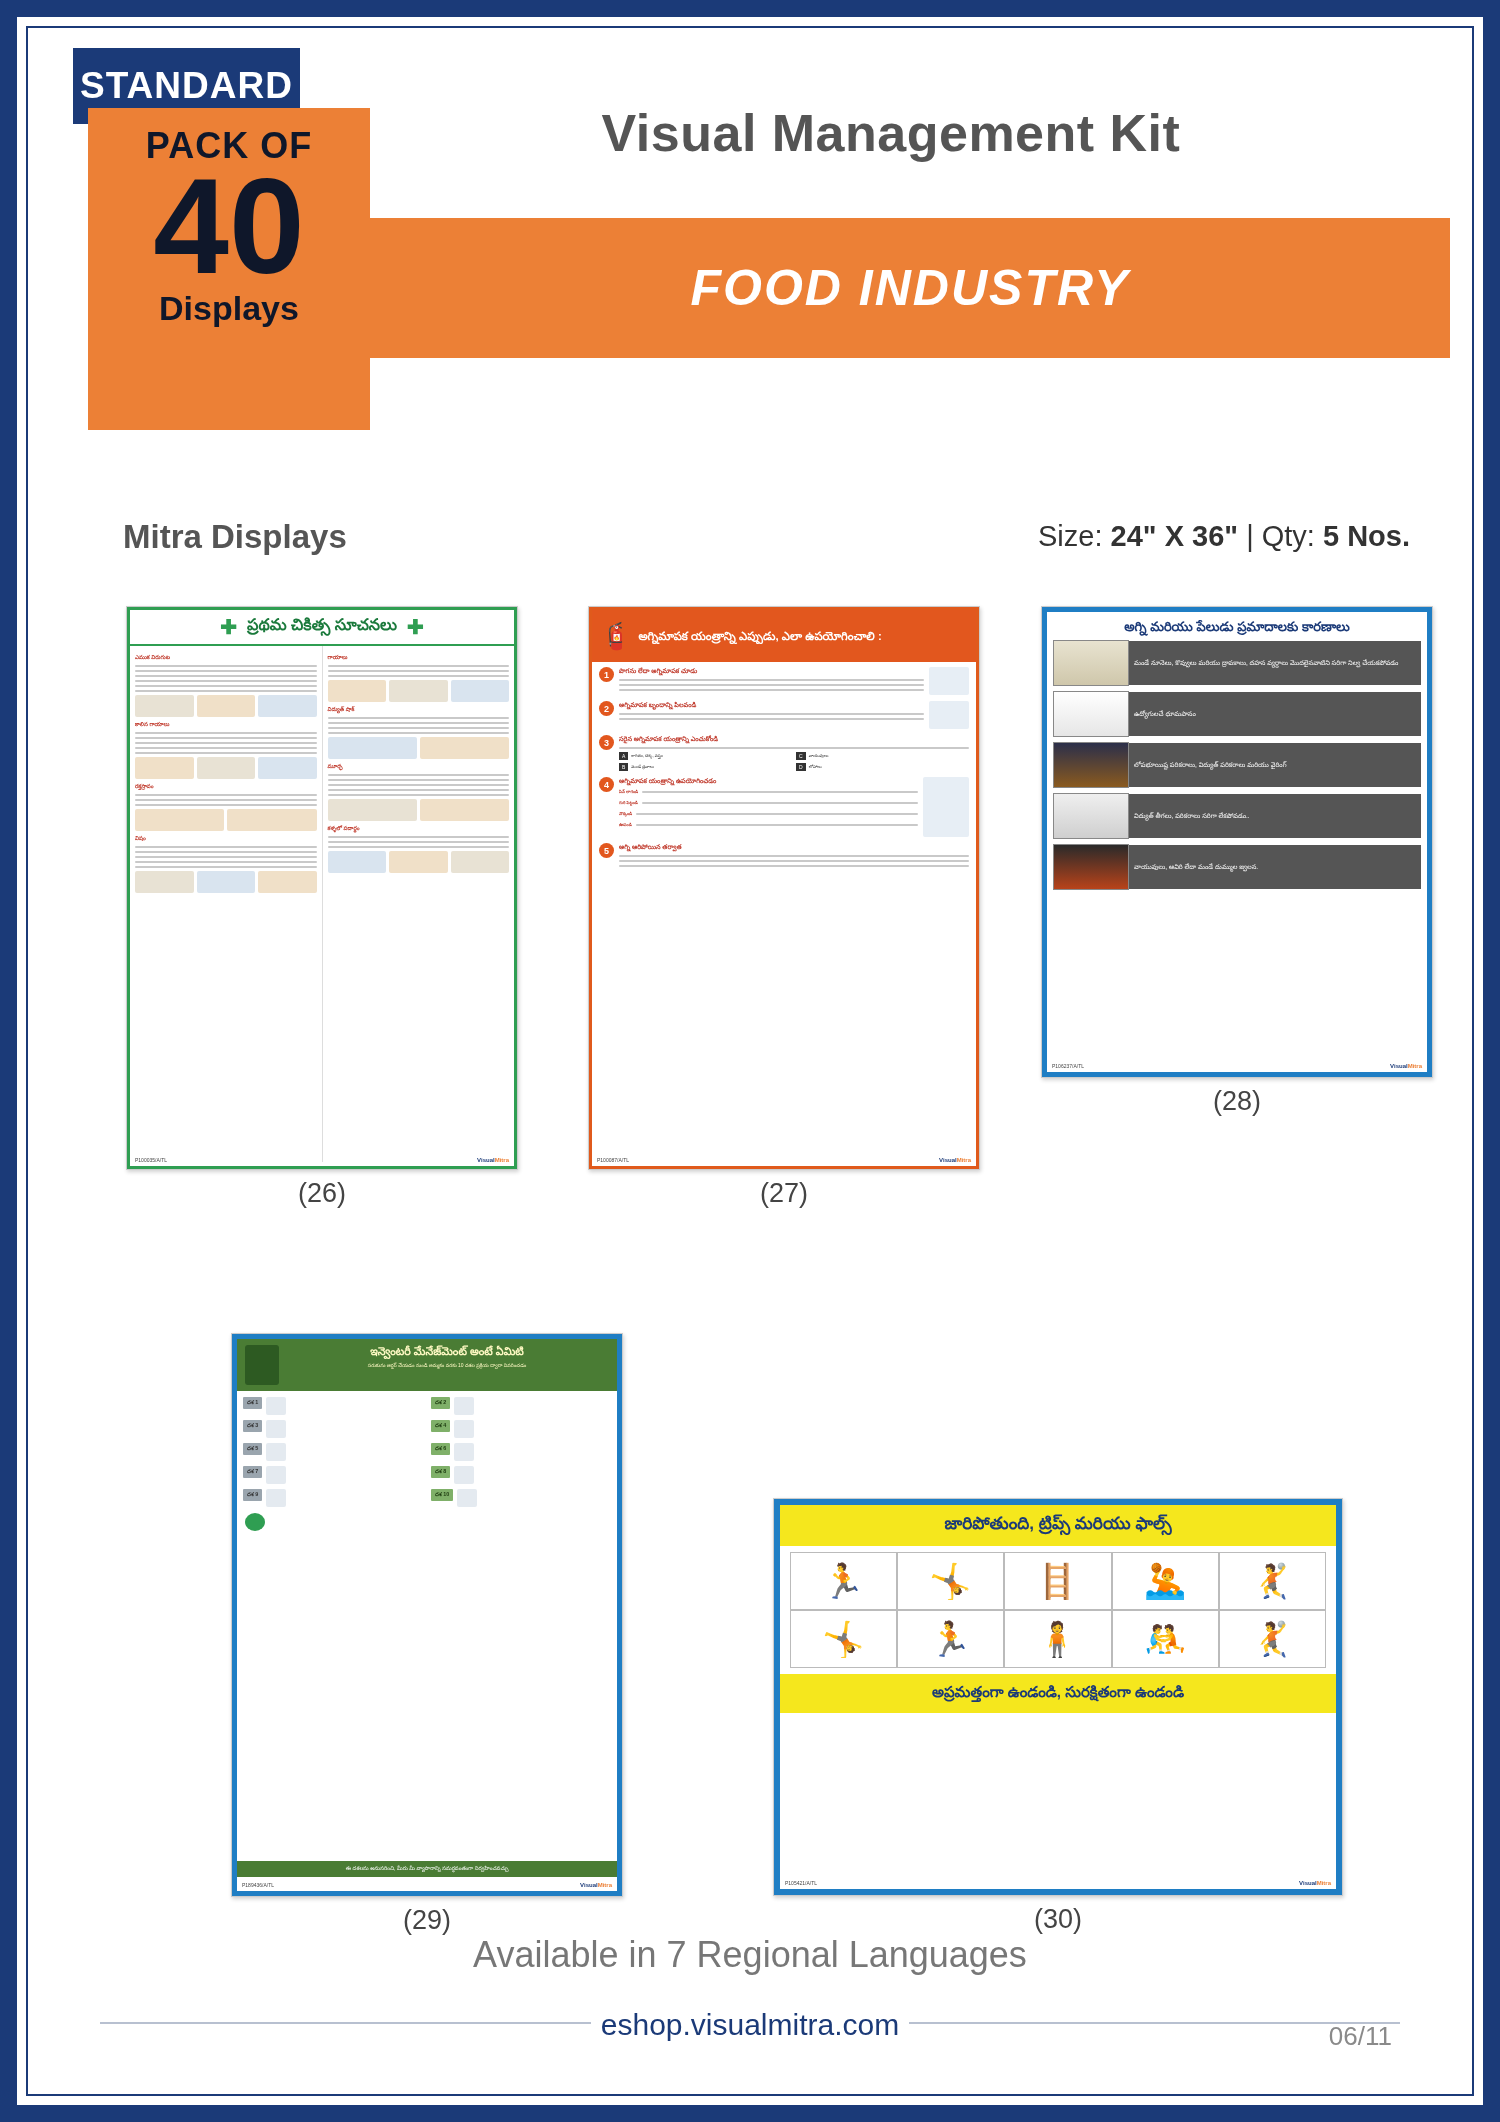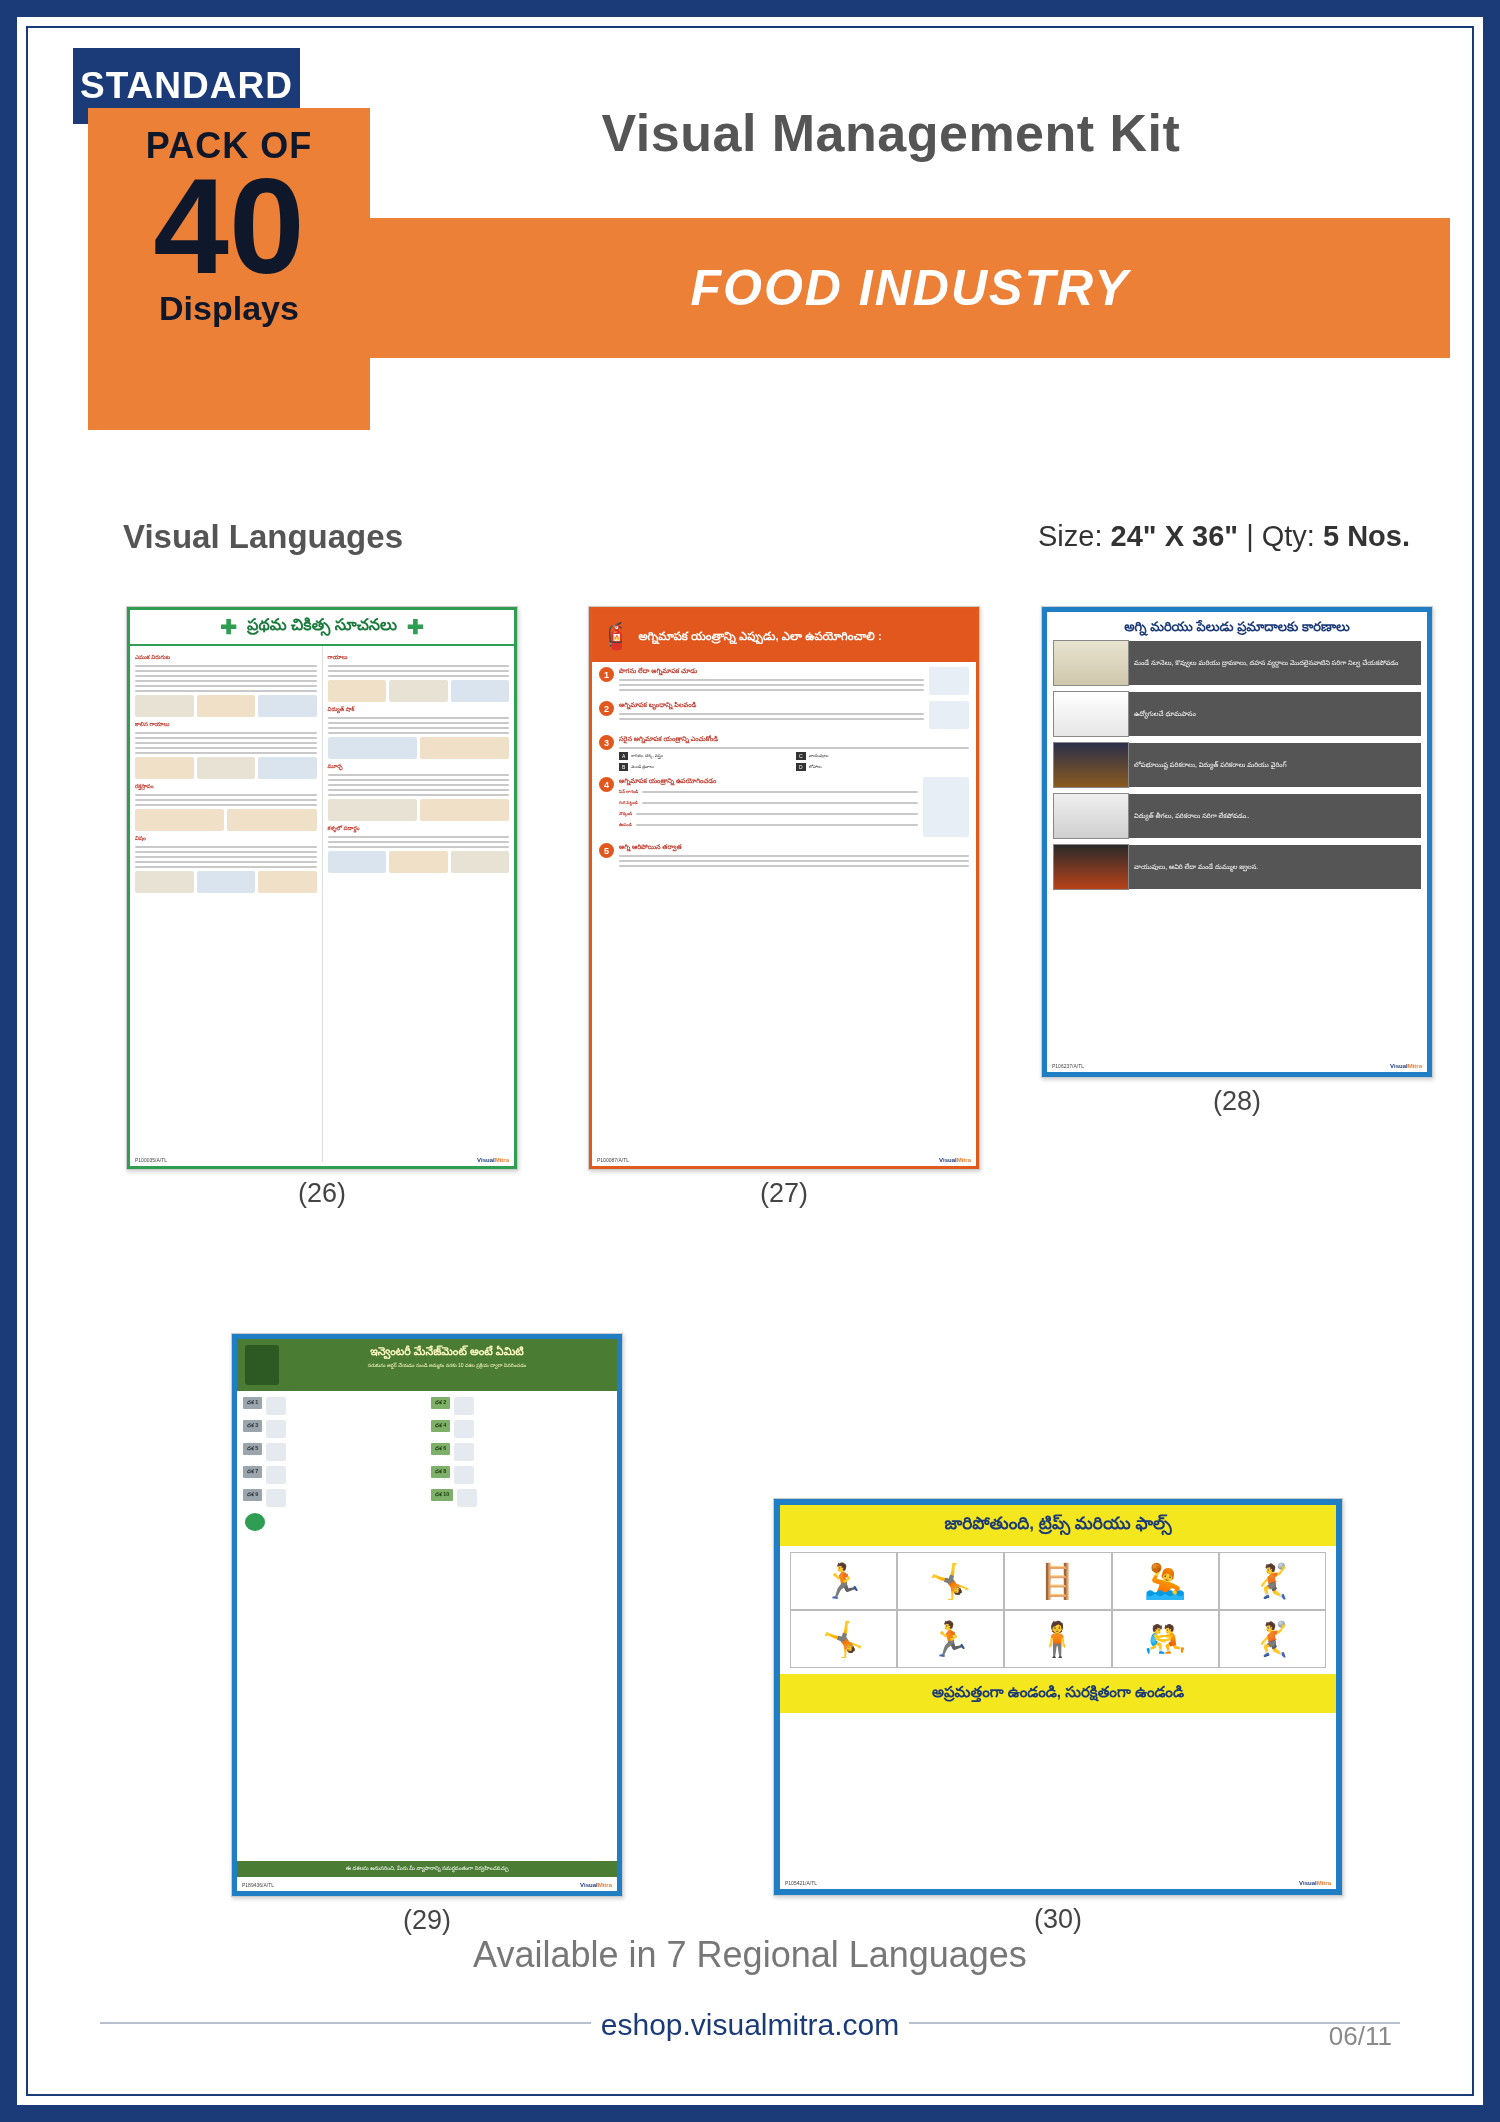--- a/index.html
+++ b/index.html
@@ -268,21 +268,21 @@
       <div class="pack-count">40</div>
       <div class="pack-displays">Displays</div>
     </div>
 
     <div class="kit-title">Visual Management Kit</div>
 
     <div class="industry-bar">
       <span>Food Industry</span>
     </div>
 
-    <div class="meta-left">Visual Languages</div>
+    <div class="meta-left">Mitra Displays</div>
     <div class="meta-right">
       <span>Size:</span>
       <b>24" X 36"</b>
       <span>|</span>
       <span>Qty:</span>
       <b>5 Nos.</b>
     </div>
 
     <div class="poster" style="left:98px; top:578px; width:392px; height:564px;">
       <div class="frame">

